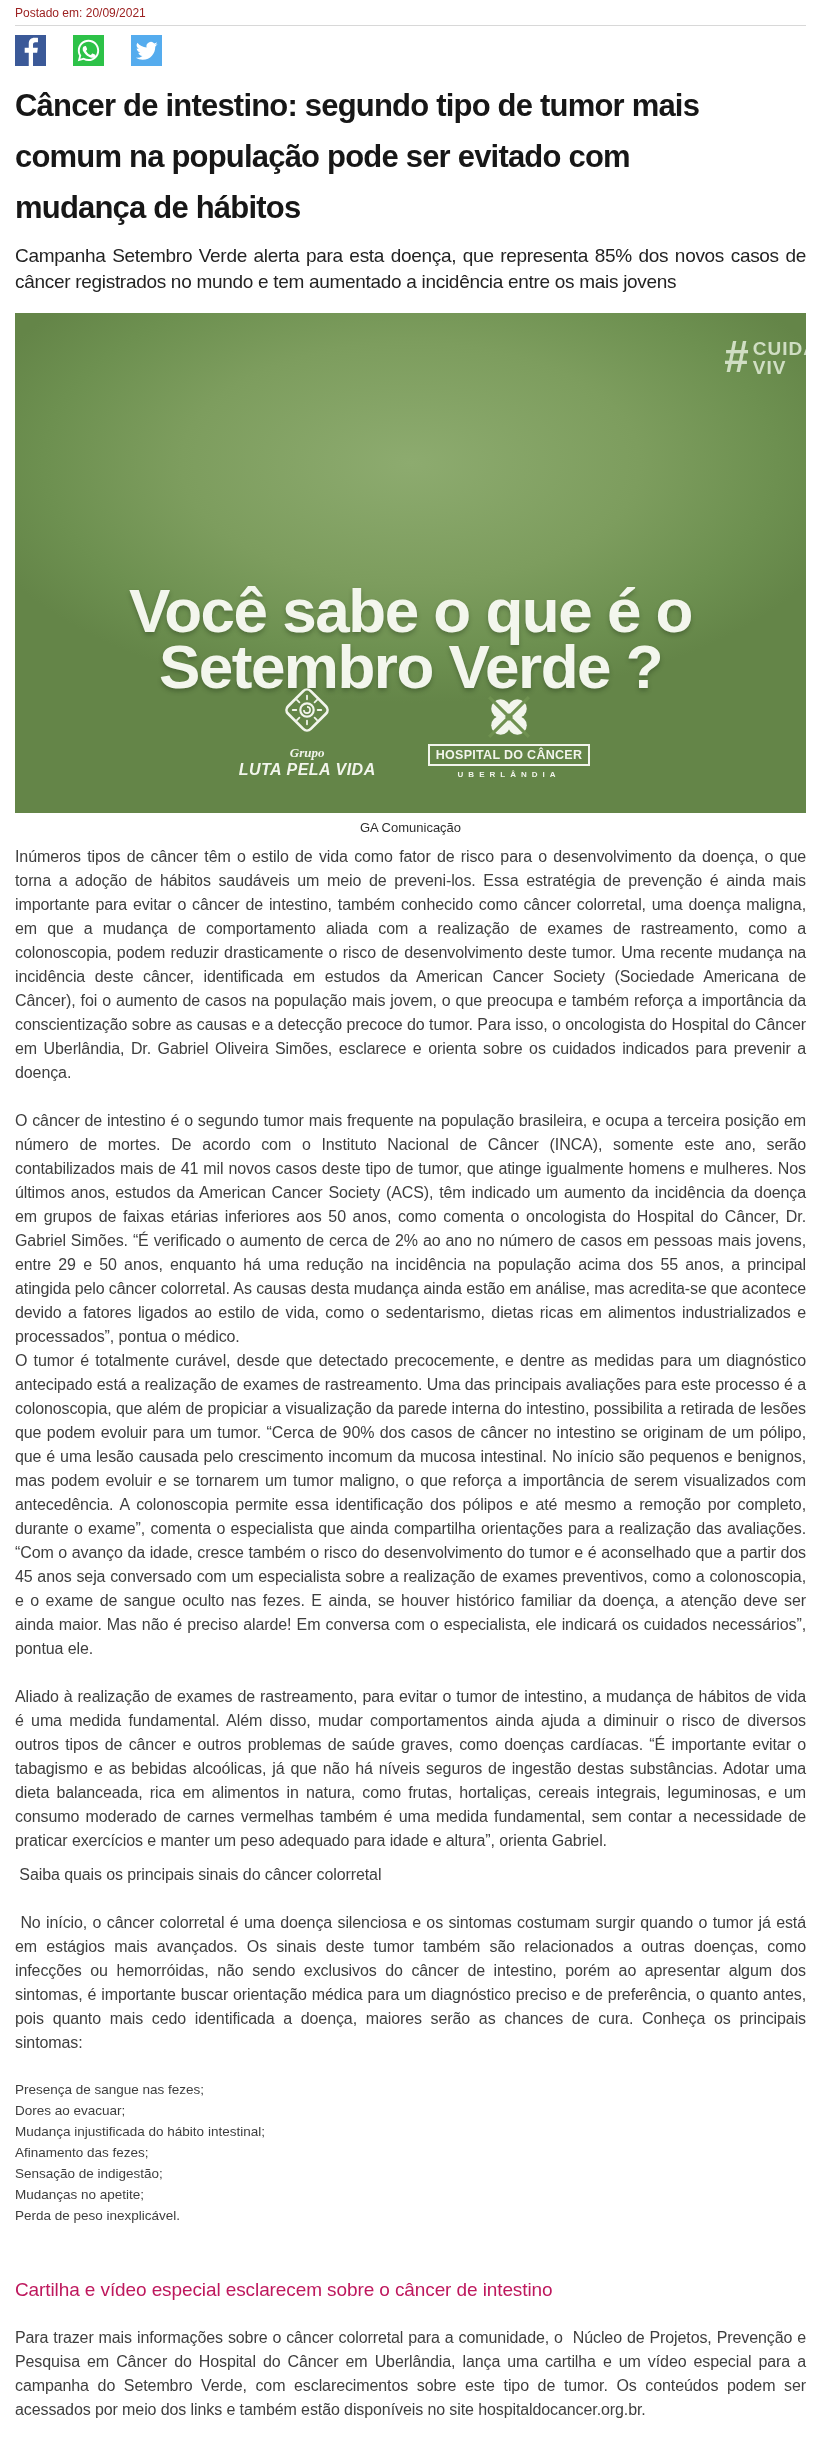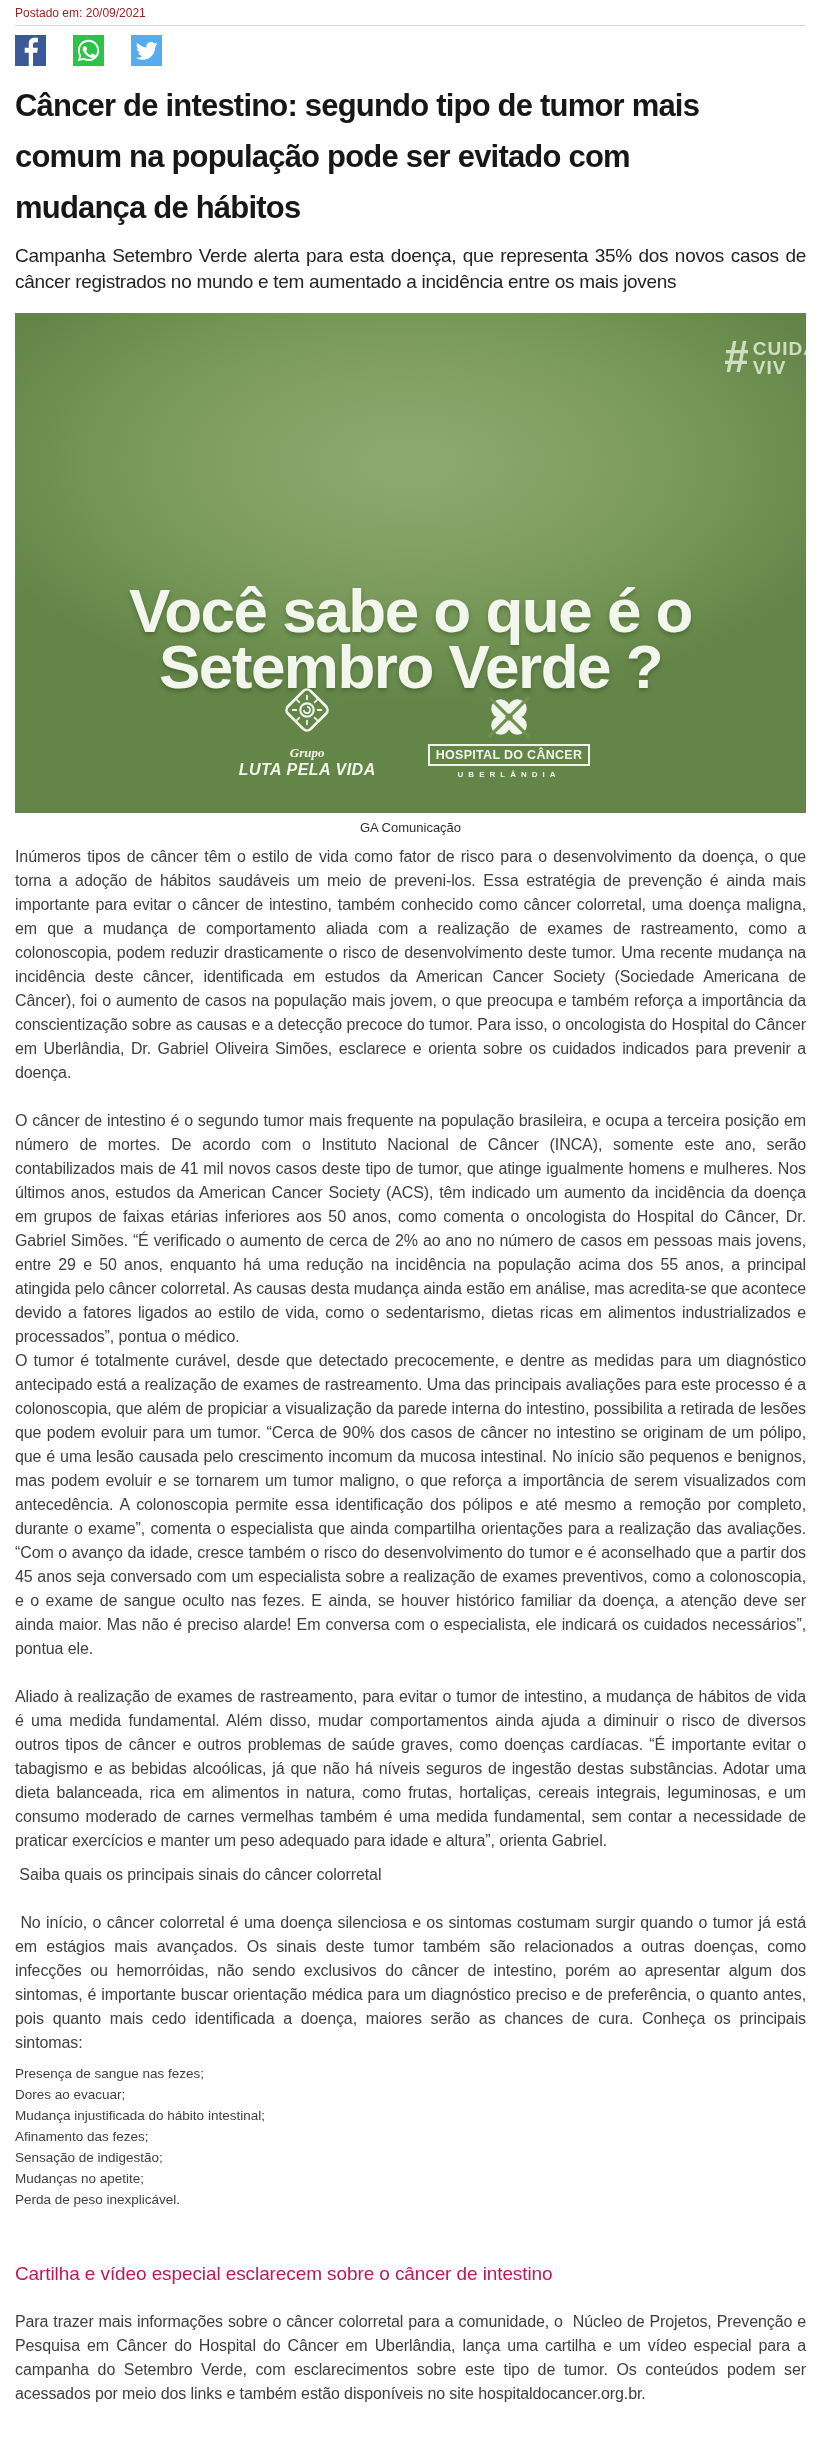--- a/index.html
+++ b/index.html
@@ -46,21 +46,21 @@
   .logo-hc-box { border:2px solid #f2f5ec; padding:2px 6px; font-size:12.5px; font-weight:700;
                  letter-spacing:0.3px; white-space:nowrap; margin-top:4px; }
   .logo-hc-sub { font-size:8px; font-weight:700; letter-spacing:5px; margin-top:4px; }
 
   .caption { text-align:center; font-size:13px; color:#2e2e2e; margin:7px 0 10px; }
 
   .body { font-size:16px; line-height:24px; text-align:justify; color:#3e3e3e;
           margin:0; letter-spacing:-0.1px; white-space:pre-wrap; }
   .mt { margin-top:24px; }
   .signs-heading { margin-top:10px; text-align:left; }
-  .symptoms { margin-top:8px; font-size:13.5px; line-height:21px; color:#3e3e3e; }
+  .symptoms { margin-top:24px; font-size:13.5px; line-height:21px; color:#3e3e3e; }
   .heading2 { margin-top:52px; font-size:19px; color:#be185d; text-align:left; }
 </style>
 </head>
 <body>
 
 <div class="page">
 
   <div class="posted">Postado em: 20/09/2021</div>
 
   <div class="share-row">
@@ -78,21 +78,21 @@
       <svg viewBox="0 0 32 32">
         <path fill="#ffffff" d="M27.5 9.4c-.8.4-1.7.6-2.6.8a4.6 4.6 0 0 0 2-2.6c-.9.5-1.9.9-2.9 1.1a4.6 4.6 0 0 0-7.9 4.2 13 13 0 0 1-9.5-4.8 4.6 4.6 0 0 0 1.4 6.2c-.7 0-1.5-.2-2.1-.6v.1c0 2.2 1.6 4.1 3.7 4.5-.7.2-1.4.2-2.1.1a4.6 4.6 0 0 0 4.3 3.2 9.2 9.2 0 0 1-6.8 1.9 13 13 0 0 0 7 2.1c8.4 0 13-7 13-13v-.6c.9-.7 1.7-1.6 2.5-2.6z"></path>
       </svg>
     </button>
   </div>
 
   <h1 class="title">Câncer de intestino: segundo tipo de tumor mais
 comum na população pode ser evitado com
 mudança de hábitos</h1>
 
-  <p class="lede">Campanha Setembro Verde alerta para esta doença, que representa 35% dos novos casos de câncer registrados no mundo e tem aumentado a incidência entre os mais jovens</p>
+  <p class="lede">Campanha Setembro Verde alerta para esta doença, que representa 85% dos novos casos de câncer registrados no mundo e tem aumentado a incidência entre os mais jovens</p>
 
   <figure class="hero">
     <div class="hashtag">
       <span class="hash">#</span>
       <span class="lines">
         <span>CUIDA</span>
         <span>VIV</span>
       </span>
     </div>
     <div class="hero-t1">Você sabe o que é o</div>

